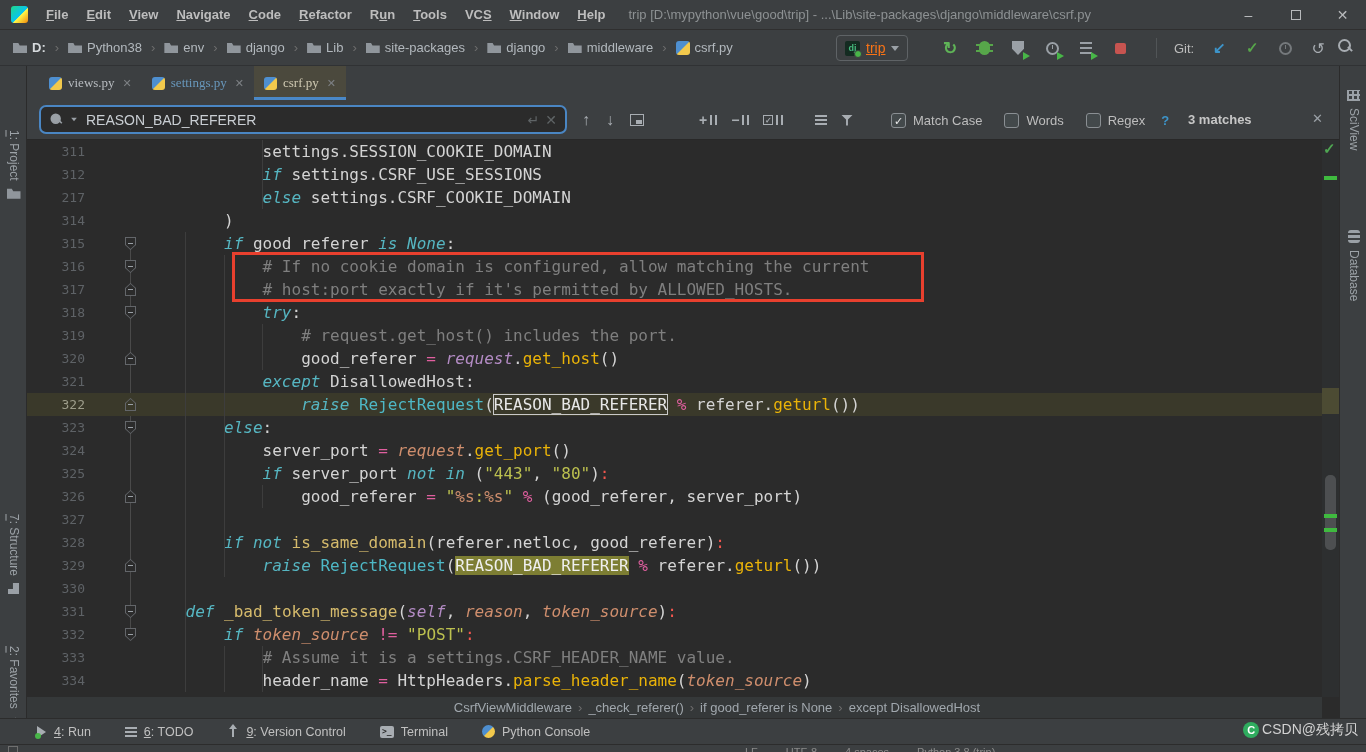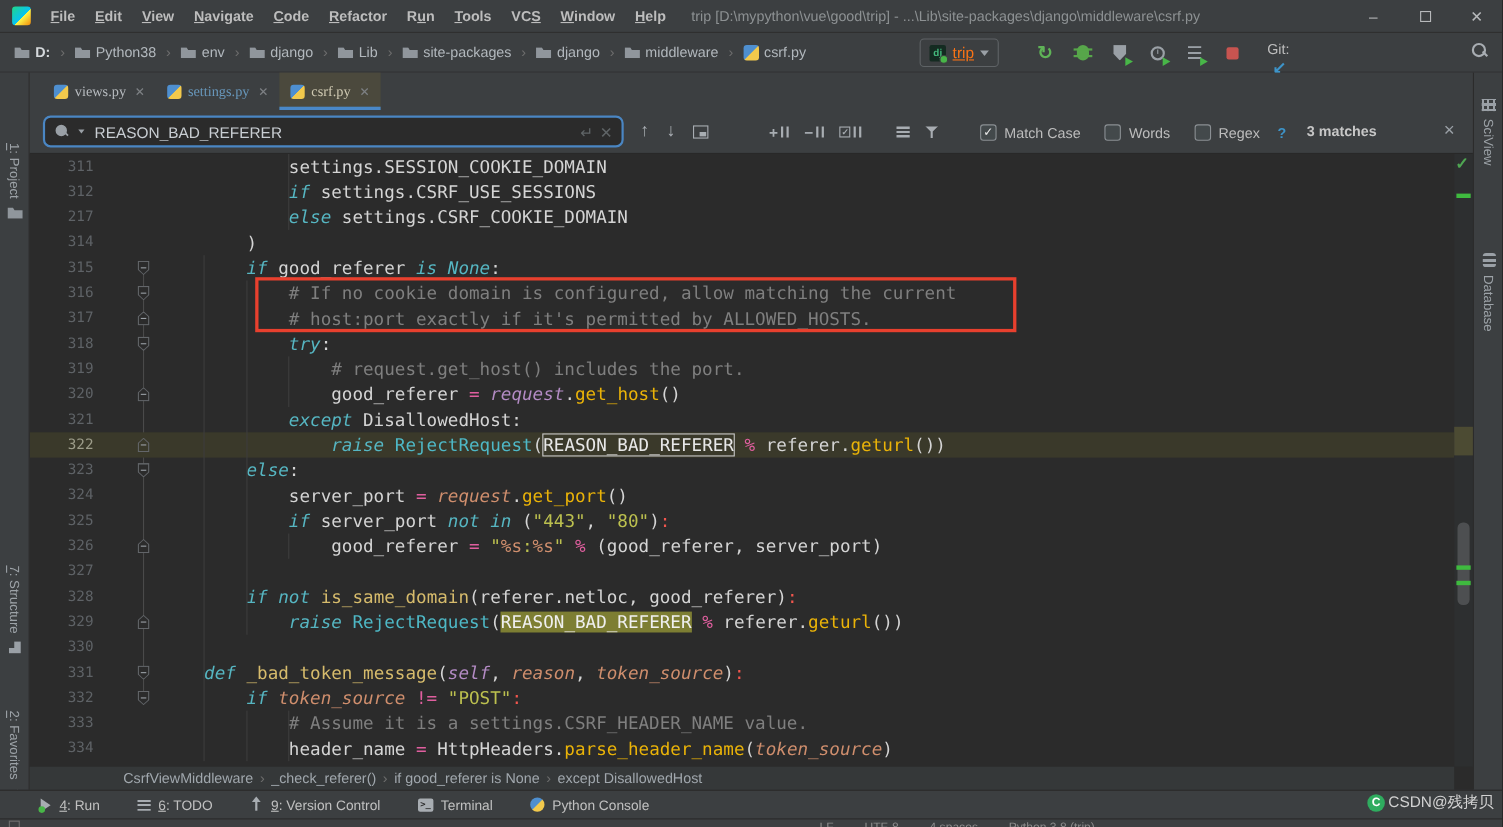--- a/index.html
+++ b/index.html
@@ -34,21 +34,21 @@
   .ic-bug{width:11px;height:14px;border-radius:6px;background:#57a64a;position:relative;}
   .ic-bug::before{content:"";position:absolute;left:-3px;top:3px;width:17px;height:2px;background:#57a64a;}
   .ic-bug::after{content:"";position:absolute;left:-3px;top:9px;width:17px;height:2px;background:#57a64a;}
   .ic-shield{width:12px;height:14px;background:#9aa0a6;clip-path:polygon(0 0,100% 0,100% 55%,50% 100%,0 55%);}
   .ic-clockp{width:13px;height:13px;border:2px solid #9aa0a6;border-radius:50%;position:relative;}
   .ic-clockp::before{content:"";position:absolute;left:4px;top:1px;width:1.5px;height:4px;background:#9aa0a6;}
   .ic-conc{width:12px;height:12px;background:repeating-linear-gradient(0deg,#9aa0a6 0 2px,transparent 2px 5px);}
   .mini-play{position:absolute;right:-2px;bottom:-2px;width:0;height:0;border-left:7px solid #48b648;border-top:4px solid transparent;border-bottom:4px solid transparent;}
   .ic-stop{width:11px;height:11px;background:#c75450;border-radius:2px;}
   .vsep{width:1px;height:20px;background:#515557;margin:0 4px;}
-  #gitgroup{position:absolute;left:1152px;top:7px;display:flex;align-items:center;height:22px;flex-direction:column;}
+  #gitgroup{position:absolute;left:1152px;top:7px;display:flex;gap:13px;align-items:center;height:22px;}
   #git-label{font-size:13px;color:#bdbdbd;margin-right:2px;}
   .g-update{color:#3d94c9;font-weight:bold;font-size:15px;}
   .g-commit{color:#57a64a;font-weight:bold;font-size:15px;}
   .ic-clock{width:13px;height:13px;border:2px solid #75797c;border-radius:50%;position:relative;}
   .ic-clock::before{content:"";position:absolute;left:4px;top:1px;width:1.5px;height:4px;background:#75797c;}
   .g-undo{color:#a8adb2;font-size:16px;}
   .ic-search{position:relative;width:15px;height:15px;}
   .ic-search::before{content:"";position:absolute;left:0;top:0;width:9px;height:9px;border:2px solid #a8adb2;border-radius:50%;}
   .ic-search::after{content:"";position:absolute;left:9px;top:9px;width:6px;height:2px;background:#a8adb2;transform:rotate(45deg);}
   #nav-search{position:absolute;left:1338px;top:9px;}
@@ -122,21 +122,21 @@
   .fold.up .fo,.fold.up .fi{clip-path:polygon(50% 0,100% 38%,100% 100%,0 100%,0 38%);}
   .fold .fm{left:3px;right:3px;top:6px;height:1px;background:#9aa0a6;}
   #annotation-box{position:absolute;left:205px;top:112px;width:692px;height:50px;border:3px solid #e8402e;z-index:30;}
   
   #estripe{position:absolute;left:1322px;top:140px;width:17px;height:557px;background:#2d2f30;}
   #es-check{position:absolute;left:1px;top:0;color:#4fa652;font-weight:bold;font-size:15px;}
   .es-green{position:absolute;left:2px;width:13px;height:4px;background:#3fba3f;}
   #es-olive{position:absolute;left:0;top:248px;width:17px;height:26px;background:#4c4b33;}
   #es-thumb{position:absolute;left:3px;top:335px;width:11px;height:75px;background:rgba(146,149,152,.32);border-radius:5px;}
   
-  #crumbbar{position:absolute;left:27px;top:697px;width:1295px;height:21px;background:#353839;display:flex;align-items:center;padding-left:85px;}
+  #crumbbar{position:absolute;left:27px;top:697px;width:1295px;height:21px;background:#353839;display:flex;align-items:center;padding-left:85px;justify-content:center;}
   .crumb{font-size:13px;color:#a0a7ad;}
   
   #bottombar{position:absolute;left:0;top:718px;width:1366px;height:26px;background:#3c3f41;border-top:1px solid #2c2c2c;display:flex;align-items:center;gap:34px;padding-left:36px;}
   .tool-item{display:flex;align-items:center;gap:7px;font-size:12.5px;color:#c0c0c0;}
   .ic-run{position:relative;width:11px;height:12px;}
   .ic-run::before{content:"";position:absolute;left:1px;top:0;border-left:9px solid #a8adb2;border-top:6px solid transparent;border-bottom:6px solid transparent;}
   .ic-run::after{content:"";position:absolute;left:-1px;bottom:-1px;width:6px;height:6px;border-radius:50%;background:#48b648;}
   .ic-todo{width:12px;height:10px;background:repeating-linear-gradient(0deg,#a8adb2 0 2px,transparent 2px 4px);}
   .ic-vcs{position:relative;width:12px;height:13px;}
   .ic-vcs::before{content:"";position:absolute;left:5px;top:3px;width:2px;height:9px;background:#a8adb2;}

